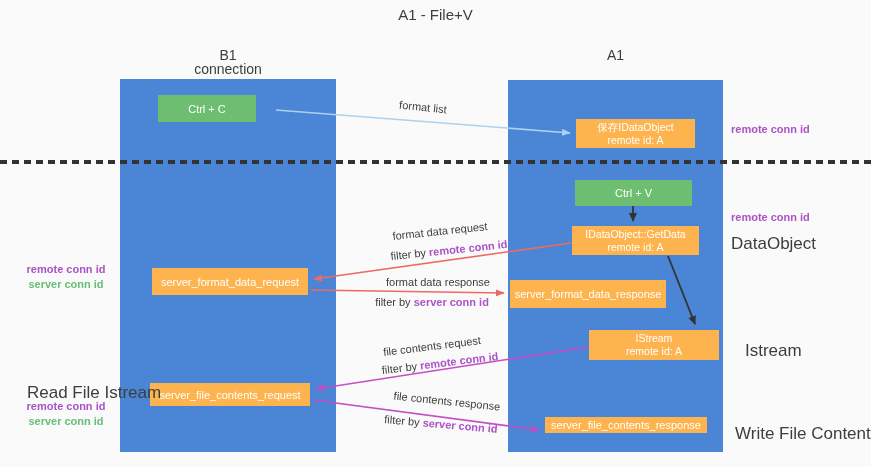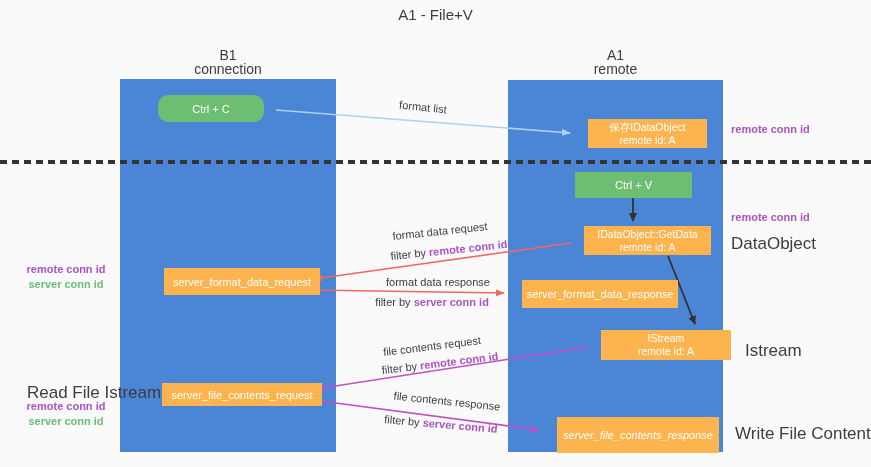--- a/index.html
+++ b/index.html
@@ -25,21 +25,21 @@
   .ln-black{stroke:var(--arrow-black,#333);stroke-width:1.8;}
   .ln-red{stroke:var(--arrow-red,#ed6a63);stroke-width:1.6;}
   .ln-mag{stroke:var(--arrow-magenta,#c44fc4);stroke-width:1.6;}
   .mk-blue{fill:var(--arrow-lightblue,#a9d3ee);}
   .mk-black{fill:var(--arrow-black,#333);}
   .mk-red{fill:var(--arrow-red,#ed6a63);}
   .mk-mag{fill:var(--arrow-magenta,#c44fc4);}
 
   .node{position:absolute;z-index:3;display:flex;flex-direction:column;align-items:center;
         justify-content:center;color:#fff;font-size:11px;text-align:center;box-sizing:border-box;}
-  .node.orange{background:var(--node-orange,#fdb44e);margin-left:12px;}
+  .node.orange{background:var(--node-orange,#fdb44e);}
   .node.green{background:var(--node-green,#6ebe71);}
   .node .l2{font-size:10.5px;line-height:13px;}
 
   .side-label{position:absolute;z-index:4;font-size:17px;color:var(--text-dark,#3d3d3d);white-space:nowrap;}
   .side-label.purple{color:var(--label-purple,#ab53c6);font-weight:bold;font-size:11px;}
   .label-stack{position:absolute;z-index:4;text-align:center;white-space:nowrap;font-size:11px;font-weight:bold;line-height:15px;}
   .label-stack .purple{color:var(--label-purple,#ab53c6);}
   .label-stack .green{color:var(--label-green,#67bf77);}
 
   .flow-label{position:absolute;z-index:4;font-size:11px;color:var(--text-dark,#3f3f3f);
@@ -54,21 +54,20 @@
   <div class="title">
     <div>A1 - File+V</div>
   </div>
 
   <div class="col-header left">
     <div>B1</div>
     <div>connection</div>
   </div>
   <div class="col-header right">
     <div>A1</div>
-    <div>remote</div>
   </div>
 
   <div class="lifeline left"></div>
   <div class="lifeline right"></div>
 
   <div class="divider"></div>
 
   <svg class="arrows" width="871" height="467" viewBox="0 0 871 467">
     <defs>
       <marker id="m-blue" markerWidth="9" markerHeight="8" refX="8" refY="3.5" orient="auto" markerUnits="userSpaceOnUse">
@@ -86,30 +85,30 @@
     </defs>
     <line class="ln-blue" x1="276" y1="110" x2="570" y2="133" marker-end="url(#m-blue)"></line>
     <line class="ln-black" x1="633" y1="198" x2="633" y2="221" marker-end="url(#m-black)"></line>
     <line class="ln-black" x1="668" y1="256" x2="695" y2="324" marker-end="url(#m-black)"></line>
     <line class="ln-red" x1="571" y1="243" x2="314" y2="279" marker-end="url(#m-red)"></line>
     <line class="ln-red" x1="311" y1="290" x2="504" y2="293" marker-end="url(#m-red)"></line>
     <line class="ln-mag" x1="588" y1="347" x2="316" y2="389" marker-end="url(#m-mag)"></line>
     <line class="ln-mag" x1="313" y1="400" x2="539" y2="430" marker-end="url(#m-mag)"></line>
   </svg>
 
-  <div class="node green" style="left:158px;top:95px;width:106px;height:27px;border-radius:10px;">
+  <div class="node green" style="left:158px;top:95px;width:98px;height:27px;">
     <div>Ctrl + C</div>
   </div>
 
   <div class="node orange" style="left:576px;top:119px;width:119px;height:29px;">
     <div class="l2">保存IDataObject</div>
     <div class="l2">remote id: A</div>
   </div>
 
-  <div class="node green" style="left:575px;top:172px;width:117px;height:26px;">
+  <div class="node green" style="left:575px;top:180px;width:117px;height:26px;">
     <div>Ctrl + V</div>
   </div>
 
   <div class="node orange" style="left:572px;top:226px;width:127px;height:29px;text-align:right;">
     <div class="l2">IDataObject::GetData</div>
     <div class="l2">remote id: A</div>
   </div>
 
   <div class="node orange" style="left:510px;top:280px;width:156px;height:28px;">
     <div>server_format_data_response</div>
@@ -121,21 +120,21 @@
 
   <div class="node orange" style="left:589px;top:330px;width:130px;height:30px;">
     <div class="l2">IStream</div>
     <div class="l2">remote id: A</div>
   </div>
 
   <div class="node orange" style="left:150px;top:383px;width:160px;height:23px;">
     <div>server_file_contents_request</div>
   </div>
 
-  <div class="node orange" style="left:545px;top:417px;width:162px;height:36px;font-style:italic;">
+  <div class="node orange" style="left:545px;top:417px;width:162px;height:16px;">
     <div>server_file_contents_response</div>
   </div>
 
   <div class="side-label purple" style="left:731px;top:123px;">remote conn id</div>
   <div class="side-label purple" style="left:731px;top:211px;">remote conn id</div>
   <div class="side-label" style="left:731px;top:234px;">DataObject</div>
   <div class="side-label" style="left:745px;top:341px;">Istream</div>
   <div class="side-label" style="left:735px;top:424px;">Write File Contents</div>
 
   <div class="label-stack" style="left:22px;top:262px;width:88px;">

